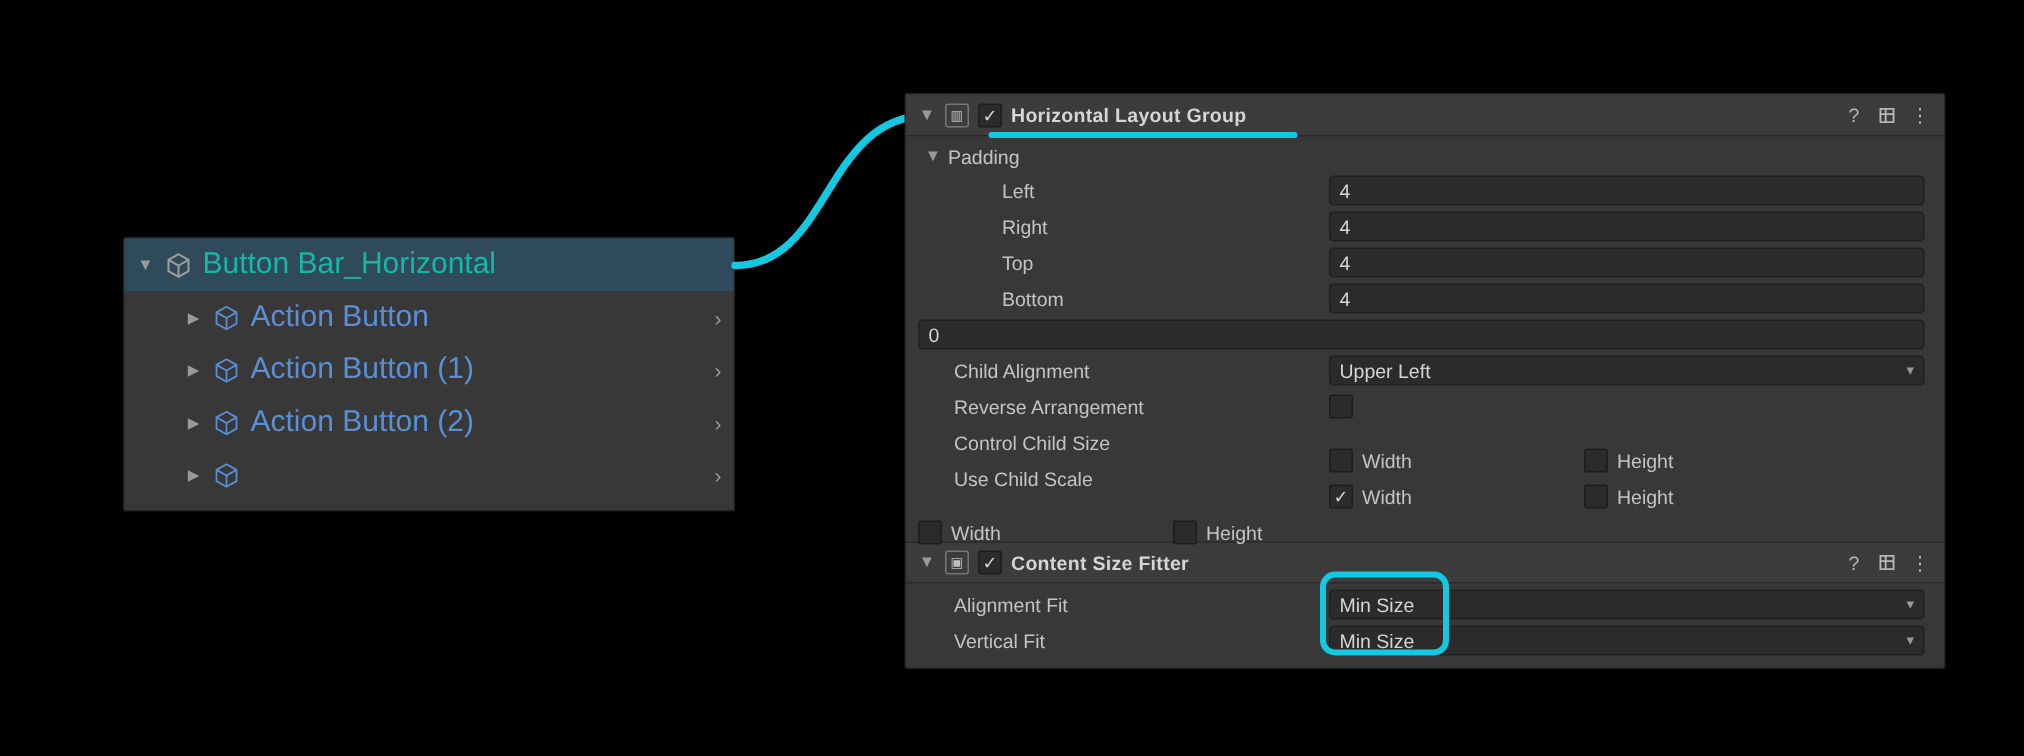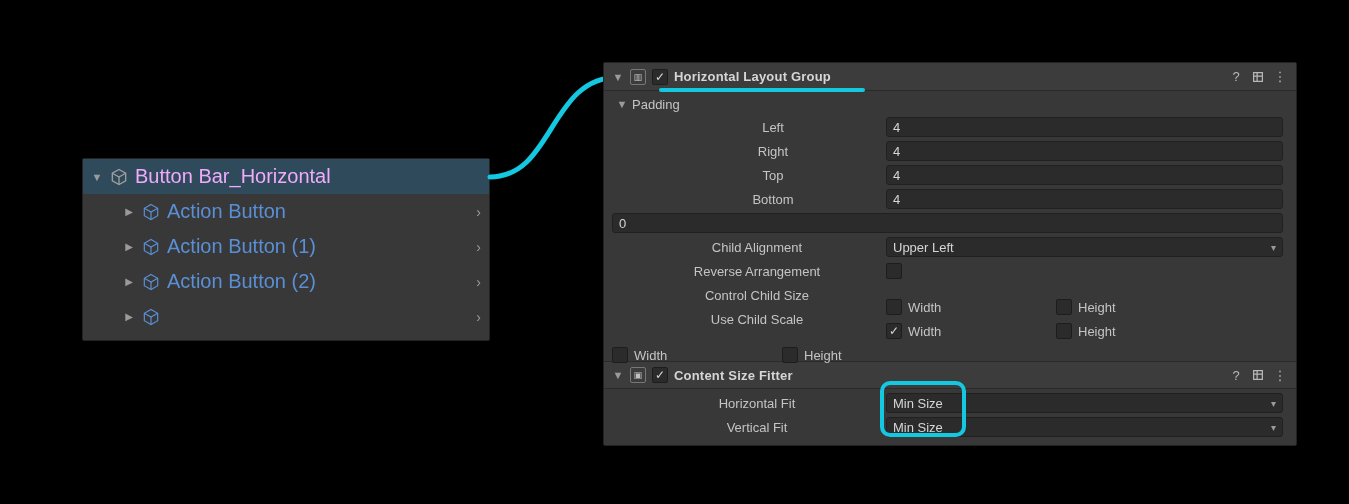--- a/index.html
+++ b/index.html
@@ -49,21 +49,21 @@
   .icon-cube {
     width: 20px; height: 20px;
     display: inline-flex; align-items: center; justify-content: center;
     color: #9e9e9e;
   }
   .icon-prefab {
     width: 20px; height: 20px;
     display: inline-flex; align-items: center; justify-content: center;
     color: #5a8fd6;
   }
-  .hname { color: #f0abfc; }
+  .hname { color: #14b8a6; }
   .hname.prefab { color: #5a8fd6; }
   .chev-right {
     margin-left: auto;
     color: #9a9a9a;
     font-size: 14px;
   }
   .indent { width: 26px; flex: 0 0 26px; }
 
   
   svg.connector {
@@ -110,21 +110,20 @@
   .comp-icon {
     width: 16px; height: 16px;
     display: inline-flex; align-items: center; justify-content: center;
     color: #c0c0c0;
     border: 1px solid #777;
     border-radius: 2px;
     font-size: 9px;
   }
   .comp-body {
     padding: 2px 13px 6px 8px;
-    text-align: center;
   }
   .sub-header {
     display: flex;
     align-items: center;
     gap: 4px;
     height: 22px;
     color: #c4c4c4;
     margin-left: 4px;
   }
   .prop-row {
@@ -378,21 +377,21 @@
       <svg width="14" height="14" viewBox="0 0 16 16" stroke="currentColor" fill="none" stroke-width="1.4">
         <path d="M3 3h10v10H3z"></path>
           <path d="M3 7h10M7 3v10"></path>
       </svg>
     </span>
     <span class="hdr-icon">⋮</span>
   </div>
 
   <div class="comp-body">
     <div class="prop-row">
-      <span class="prop-label">Horizontal Fit</span>
+      <span class="prop-label">Alignment Fit</span>
       <span class="prop-field dropdown">Min Size</span>
     </div>
     <div class="prop-row">
       <span class="prop-label">Vertical Fit</span>
       <span class="prop-field dropdown">Min Size</span>
     </div>
   </div>
 </div>
 
 <div class="cyan-underline" style="left:659px; top:88px; width:206px;"></div>

